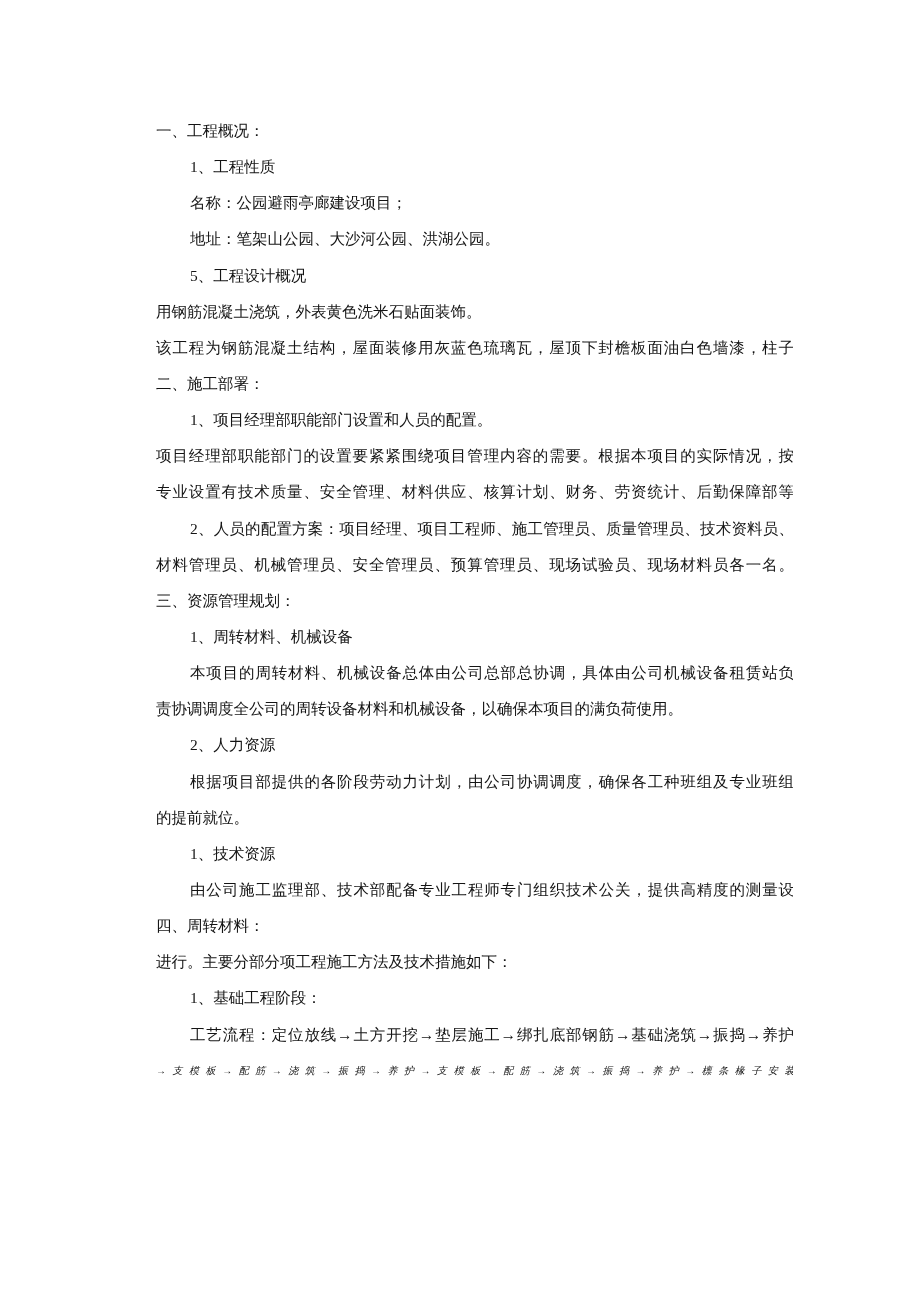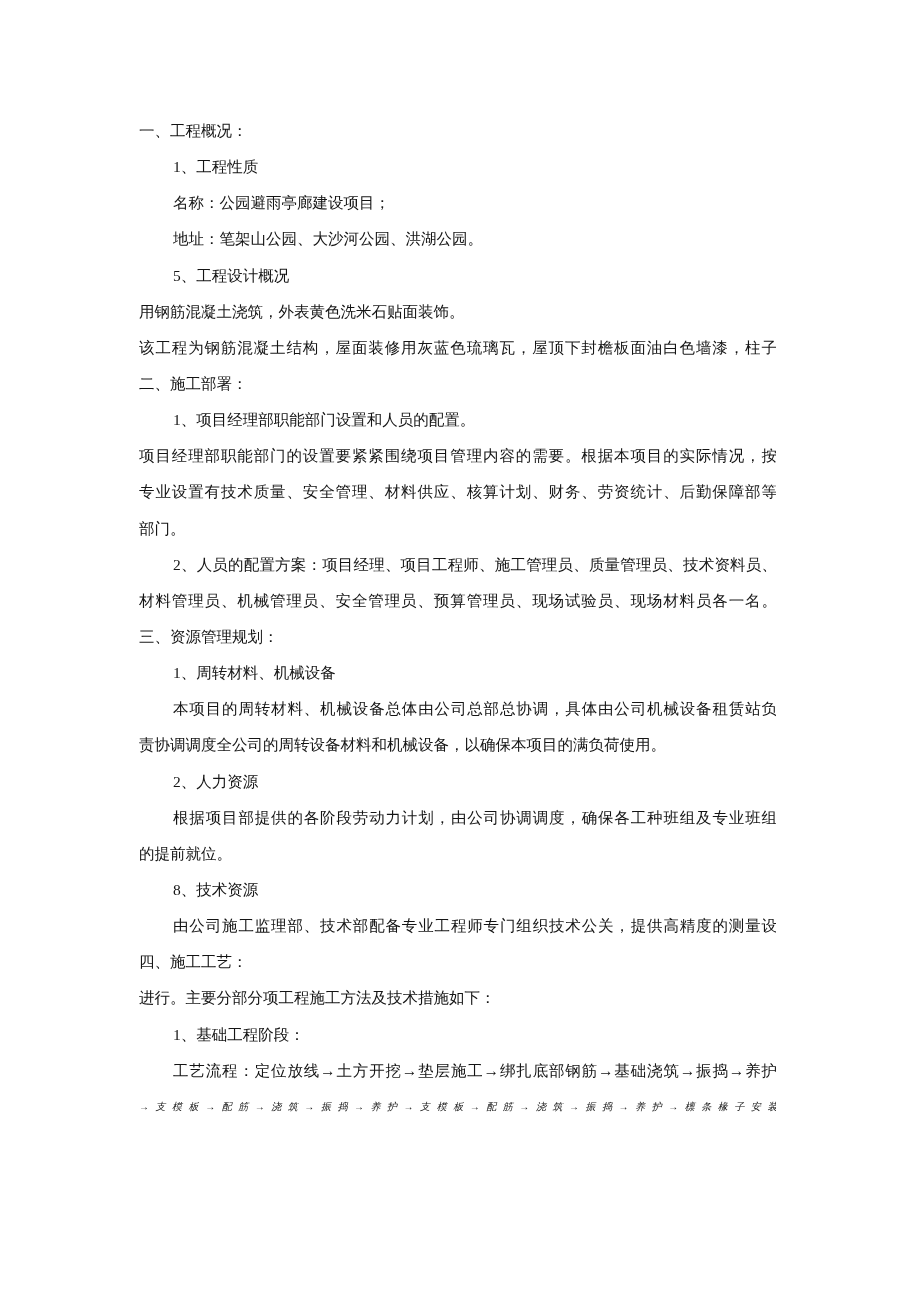--- a/index.html
+++ b/index.html
@@ -6,20 +6,21 @@
     margin: 0;
     padding: 0;
     background: #ffffff;
   }
   .page {
     position: relative;
     width: 776px;
     height: 1302px;
     background: #ffffff;
     overflow: hidden;
+    margin-left: 17px;
   }
   .doc {
     position: absolute;
     left: 139px;
     top: 113px;
     width: 638px;
     font-family: "Liberation Serif", "DejaVu Serif", serif;
     font-size: 15.5px;
     color: #141414;
   }
@@ -51,31 +52,30 @@
       <div class="line indent">1、工程性质</div>
       <div class="line indent">名称：公园避雨亭廊建设项目；</div>
       <div class="line indent">地址：笔架山公园、大沙河公园、洪湖公园。</div>
       <div class="line indent">5、工程设计概况</div>
       <div class="line">用钢筋混凝土浇筑，外表黄色洗米石贴面装饰。</div>
       <div class="line full">该工程为钢筋混凝土结构，屋面装修用灰蓝色琉璃瓦，屋顶下封檐板面油白色墙漆，柱子</div>
       <div class="line">二、施工部署：</div>
       <div class="line indent">1、项目经理部职能部门设置和人员的配置。</div>
       <div class="line full">项目经理部职能部门的设置要紧紧围绕项目管理内容的需要。根据本项目的实际情况，按</div>
       <div class="line full">专业设置有技术质量、安全管理、材料供应、核算计划、财务、劳资统计、后勤保障部等</div>
-      <div class="line">部门。</div>
       <div class="line indent full">2、人员的配置方案：项目经理、项目工程师、施工管理员、质量管理员、技术资料员、</div>
       <div class="line full">材料管理员、机械管理员、安全管理员、预算管理员、现场试验员、现场材料员各一名。</div>
       <div class="line">三、资源管理规划：</div>
       <div class="line indent">1、周转材料、机械设备</div>
       <div class="line indent full">本项目的周转材料、机械设备总体由公司总部总协调，具体由公司机械设备租赁站负</div>
       <div class="line">责协调调度全公司的周转设备材料和机械设备，以确保本项目的满负荷使用。</div>
       <div class="line indent">2、人力资源</div>
       <div class="line indent full">根据项目部提供的各阶段劳动力计划，由公司协调调度，确保各工种班组及专业班组</div>
       <div class="line">的提前就位。</div>
-      <div class="line indent">8、技术资源</div>
+      <div class="line indent">1、技术资源</div>
       <div class="line indent full">由公司施工监理部、技术部配备专业工程师专门组织技术公关，提供高精度的测量设</div>
-      <div class="line">四、施工工艺：</div>
+      <div class="line">四、周转材料：</div>
       <div class="line">进行。主要分部分项工程施工方法及技术措施如下：</div>
       <div class="line indent">1、基础工程阶段：</div>
       <div class="line indent full">工艺流程：定位放线→土方开挖→垫层施工→绑扎底部钢筋→基础浇筑→振捣→养护</div>
       <div class="line full tight">→支模板→配筋→浇筑→振捣→养护→支模板→配筋→浇筑→振捣→养护→檩条椽子安装</div>
     </div>
 </div>
 
 </body></html>

